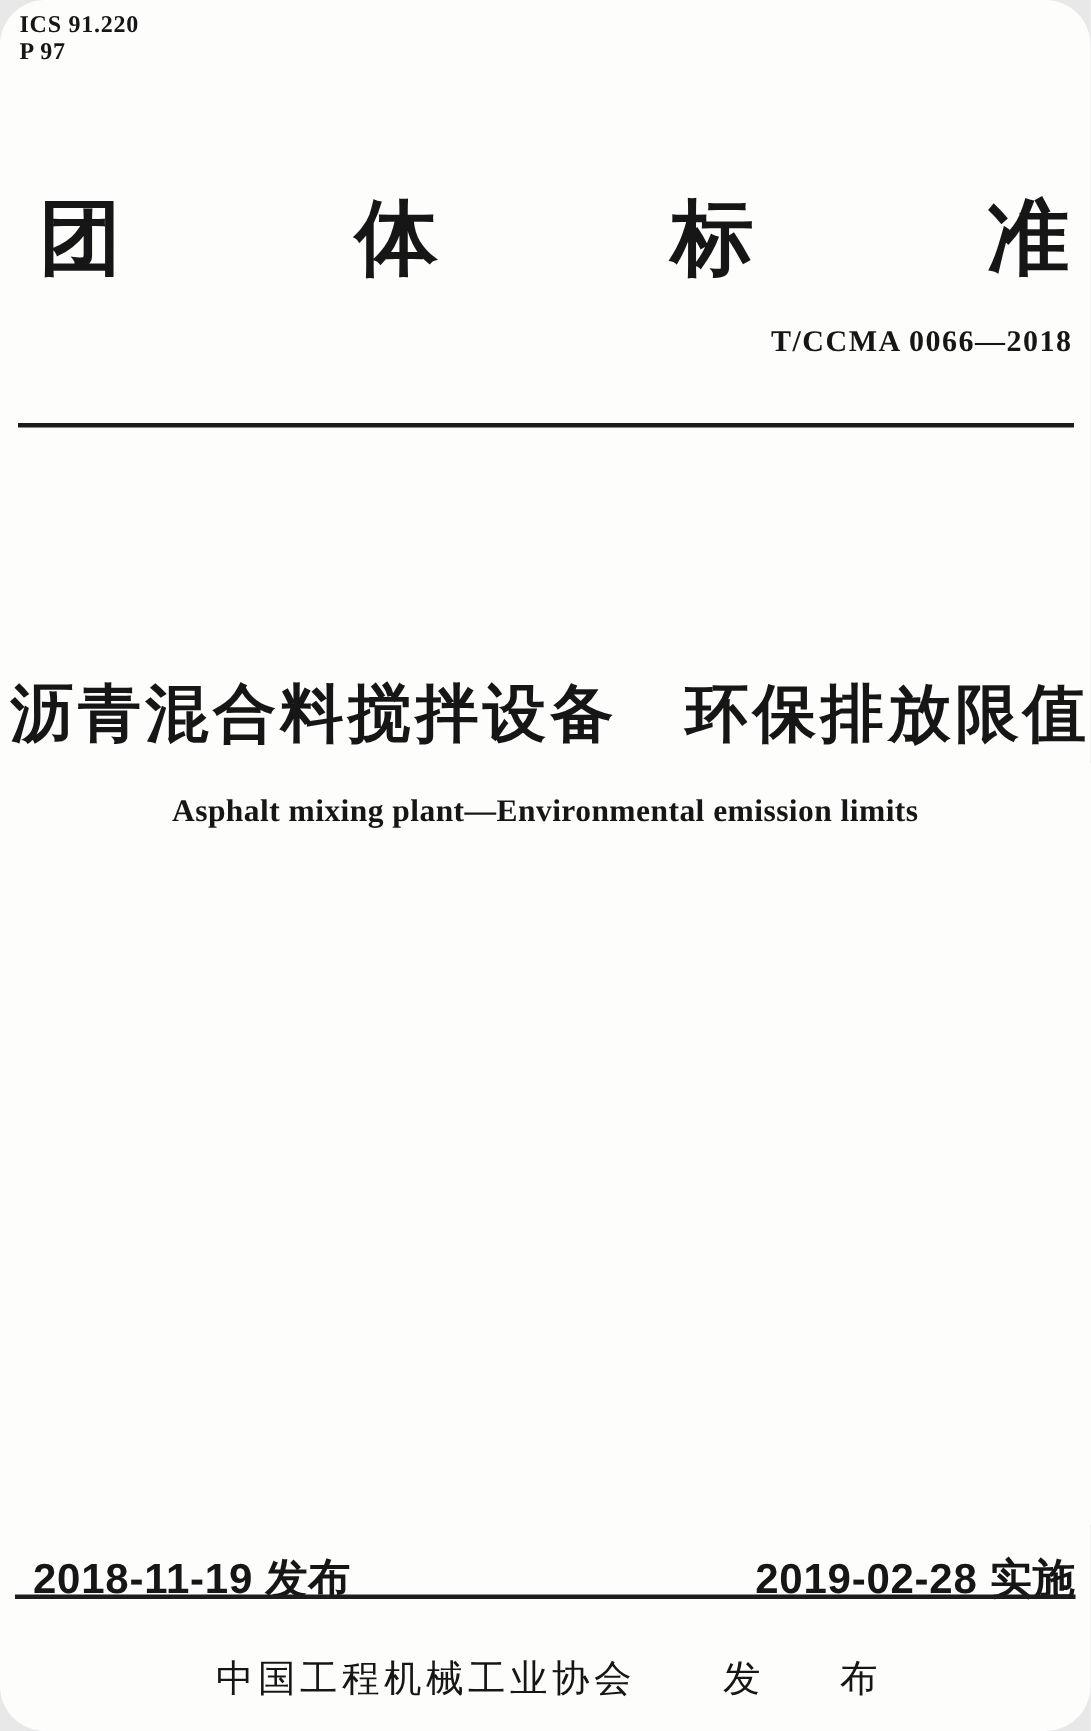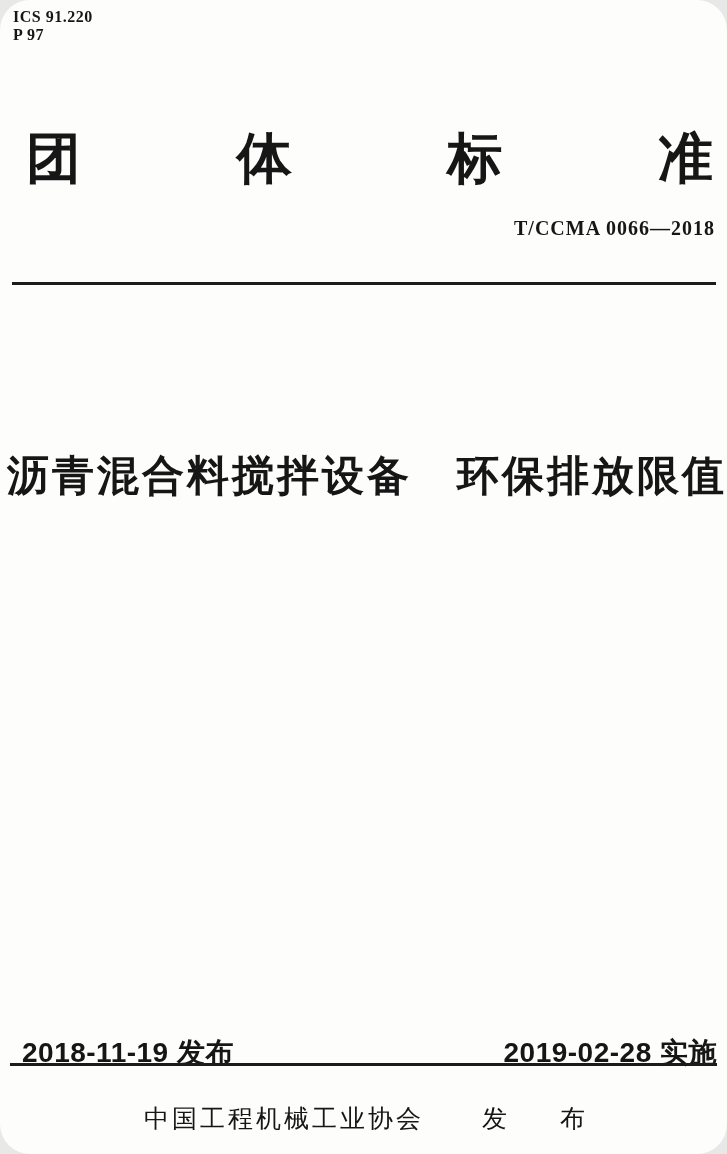--- a/index.html
+++ b/index.html
@@ -123,20 +123,21 @@
     <span>标</span>
     <span>准</span>
   </div>
 
   <div class="std-number">T/CCMA 0066—2018</div>
 
   <div class="rule rule-top"></div>
 
   <div class="cn-title">沥青混合料搅拌设备　环保排放限值</div>
 
+  <div class="en-title">Asphalt mixing plant—Environmental emission limits</div>
 
   <div class="date-row">
     <span>2018-11-19 发布</span>
     <span>2019-02-28 实施</span>
   </div>
 
   <div class="rule rule-bottom"></div>
 
   <div class="publisher-row">
     <span>中国工程机械工业协会</span>

